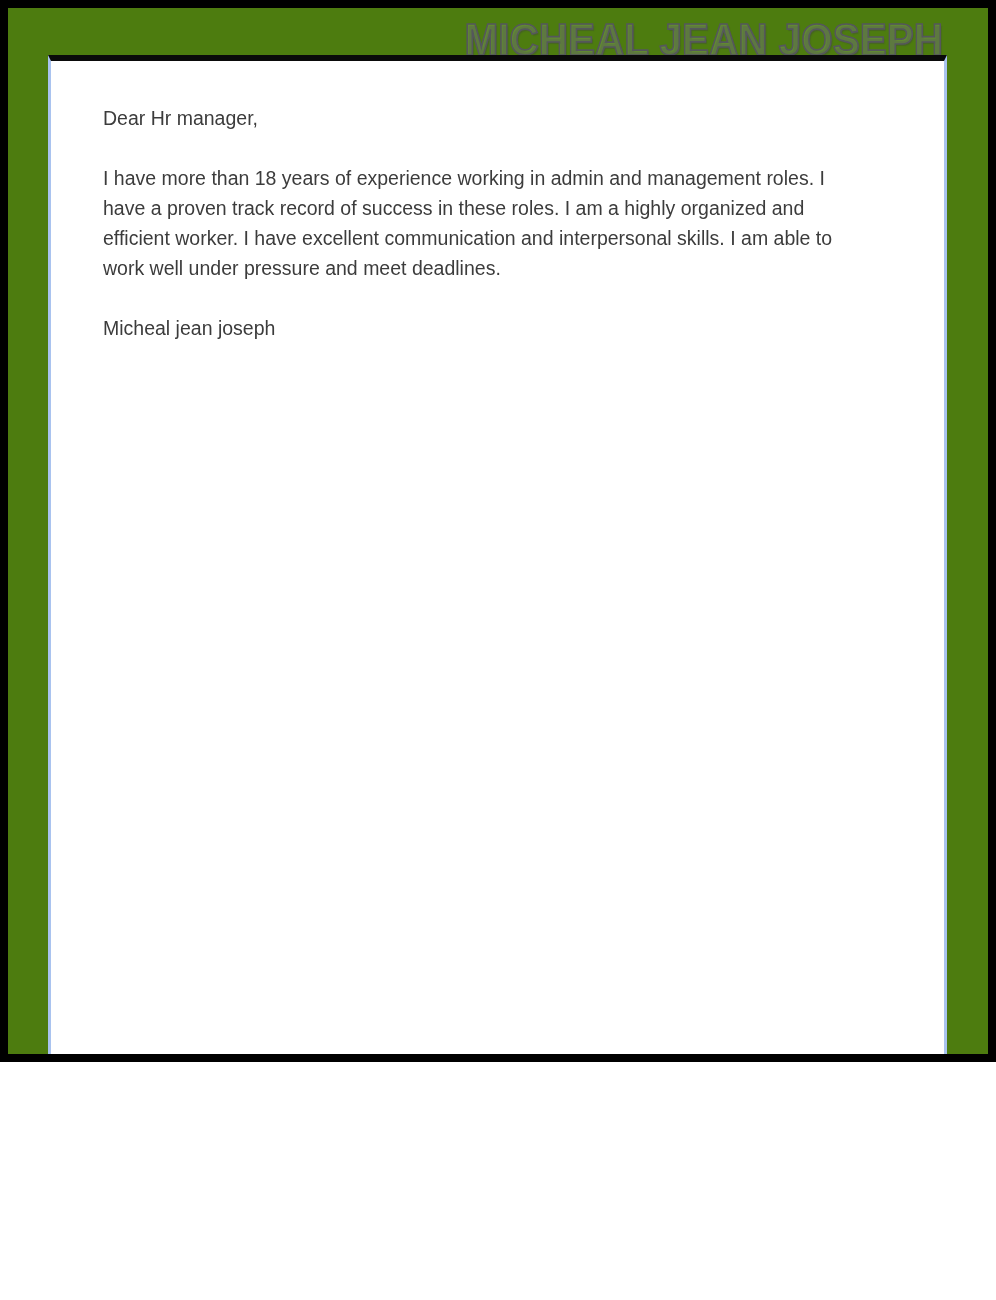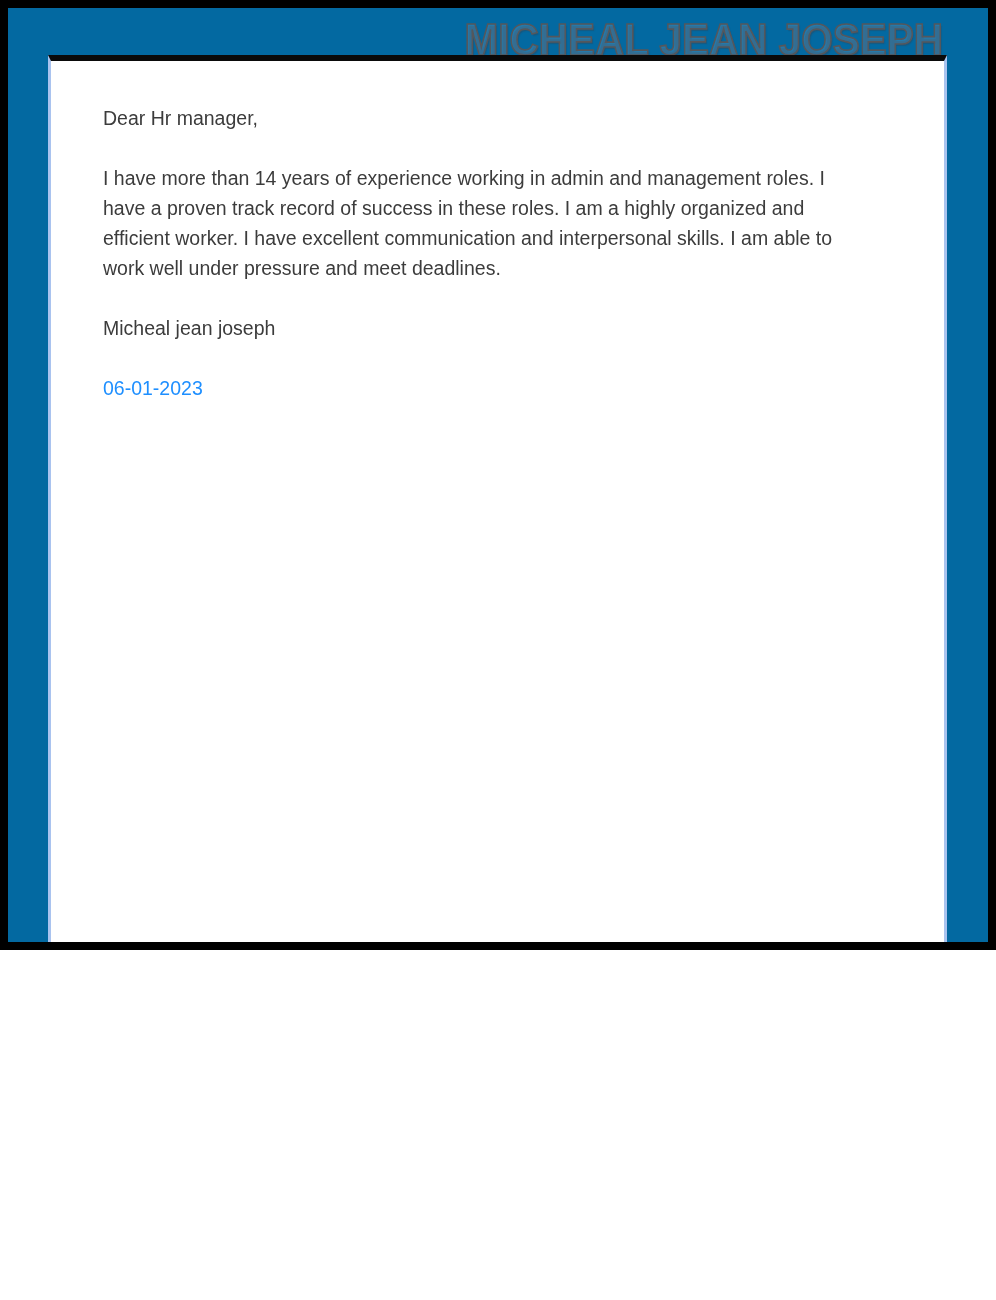--- a/index.html
+++ b/index.html
@@ -4,23 +4,23 @@
 <style>
   html, body {
     margin: 0;
     padding: 0;
     background: #ffffff;
     font-family: "Liberation Sans", sans-serif;
   }
   .page {
     position: relative;
     width: 996px;
-    height: 950px;
+    height: 1062px;
     box-sizing: border-box;
-    background: #0369a1;
+    background: #4d7c0f;
     border: 8px solid #000000;
     overflow: hidden;
   }
   .header-title {
     position: absolute;
     top: 8px;
     right: 45px;
     height: 47px;
     line-height: 47px;
     font-size: 44px;
@@ -72,21 +72,20 @@
 </head>
 <body>
 
 <div class="page">
 
   <div class="header-title">MICHEAL JEAN JOSEPH</div>
 
   <div class="sheet">
     <div class="letter">
       <p>Dear Hr manager,</p>
-      <p>I have more than 14 years of experience working in admin and management roles. I have a proven track record of success in these roles. I am a highly organized and efficient worker. I have excellent communication and interpersonal skills. I am able to work well under pressure and meet deadlines.</p>
+      <p>I have more than 18 years of experience working in admin and management roles. I have a proven track record of success in these roles. I am a highly organized and efficient worker. I have excellent communication and interpersonal skills. I am able to work well under pressure and meet deadlines.</p>
       <p>Micheal jean joseph</p>
-      <p class="date-line">06-01-2023</p>
     </div>
 
     <div class="footer-brand">Lazyapply.com</div>
   </div>
 
 </div>
 
 </body></html>

